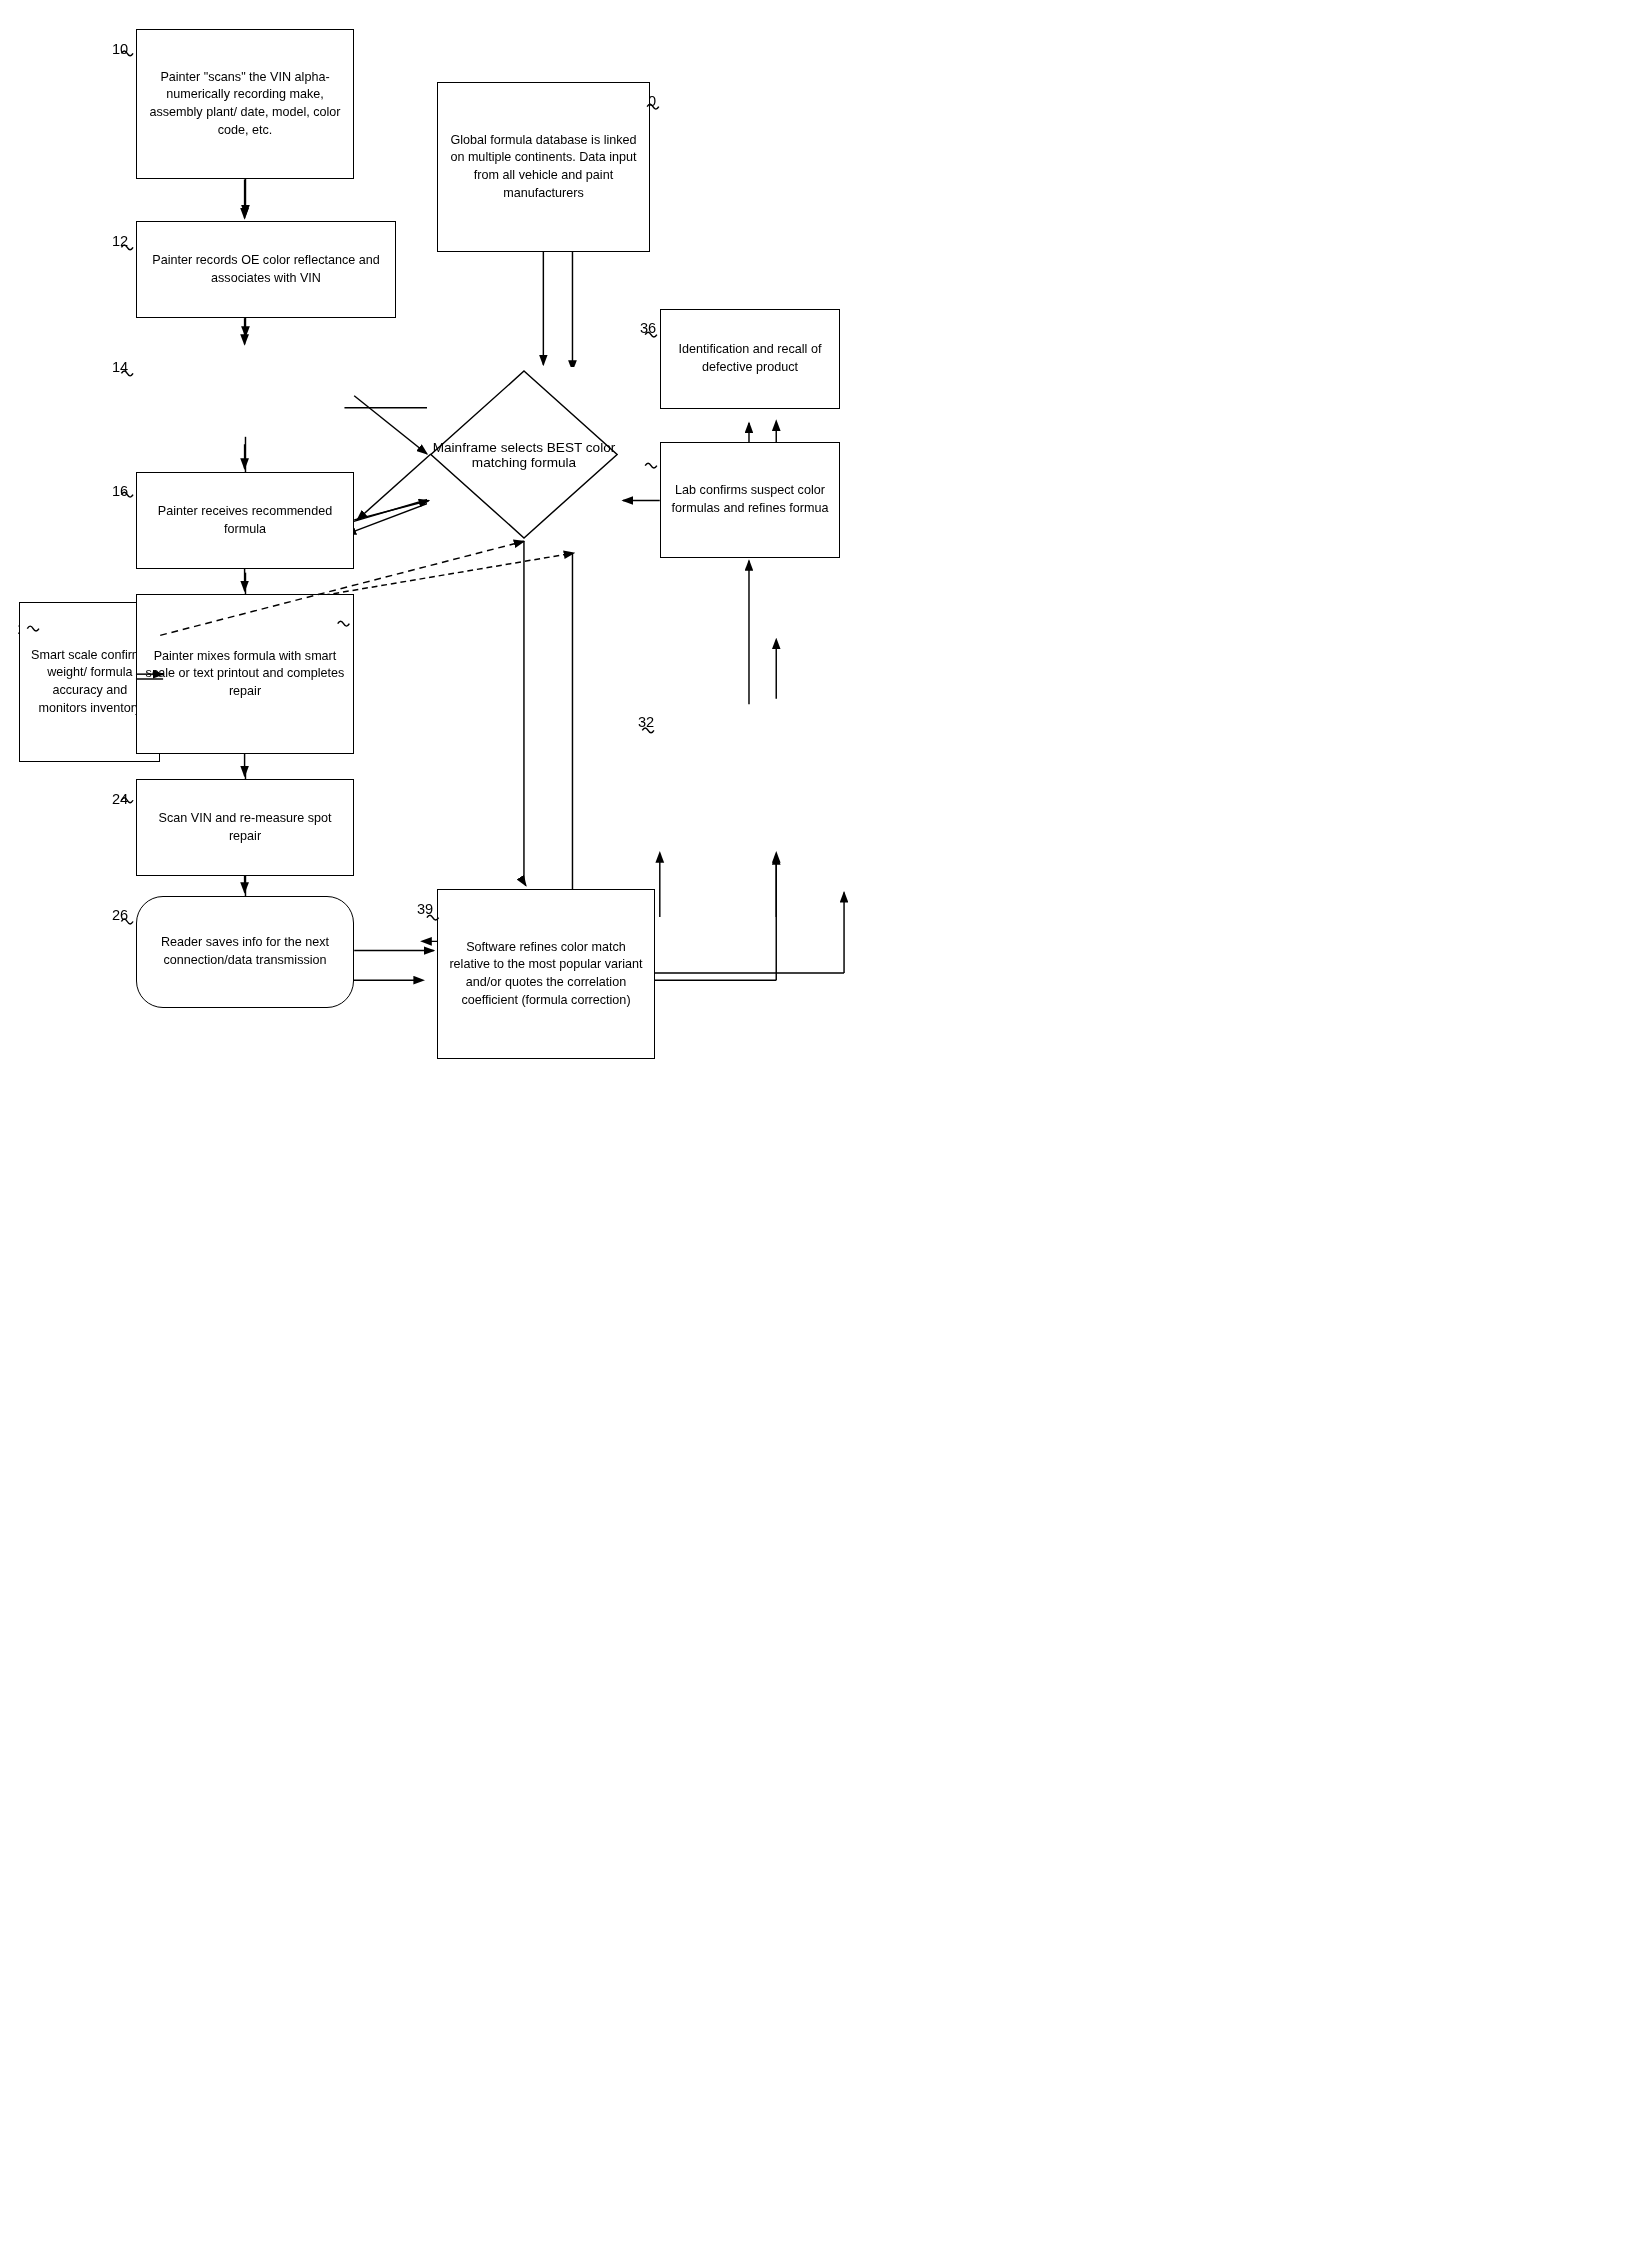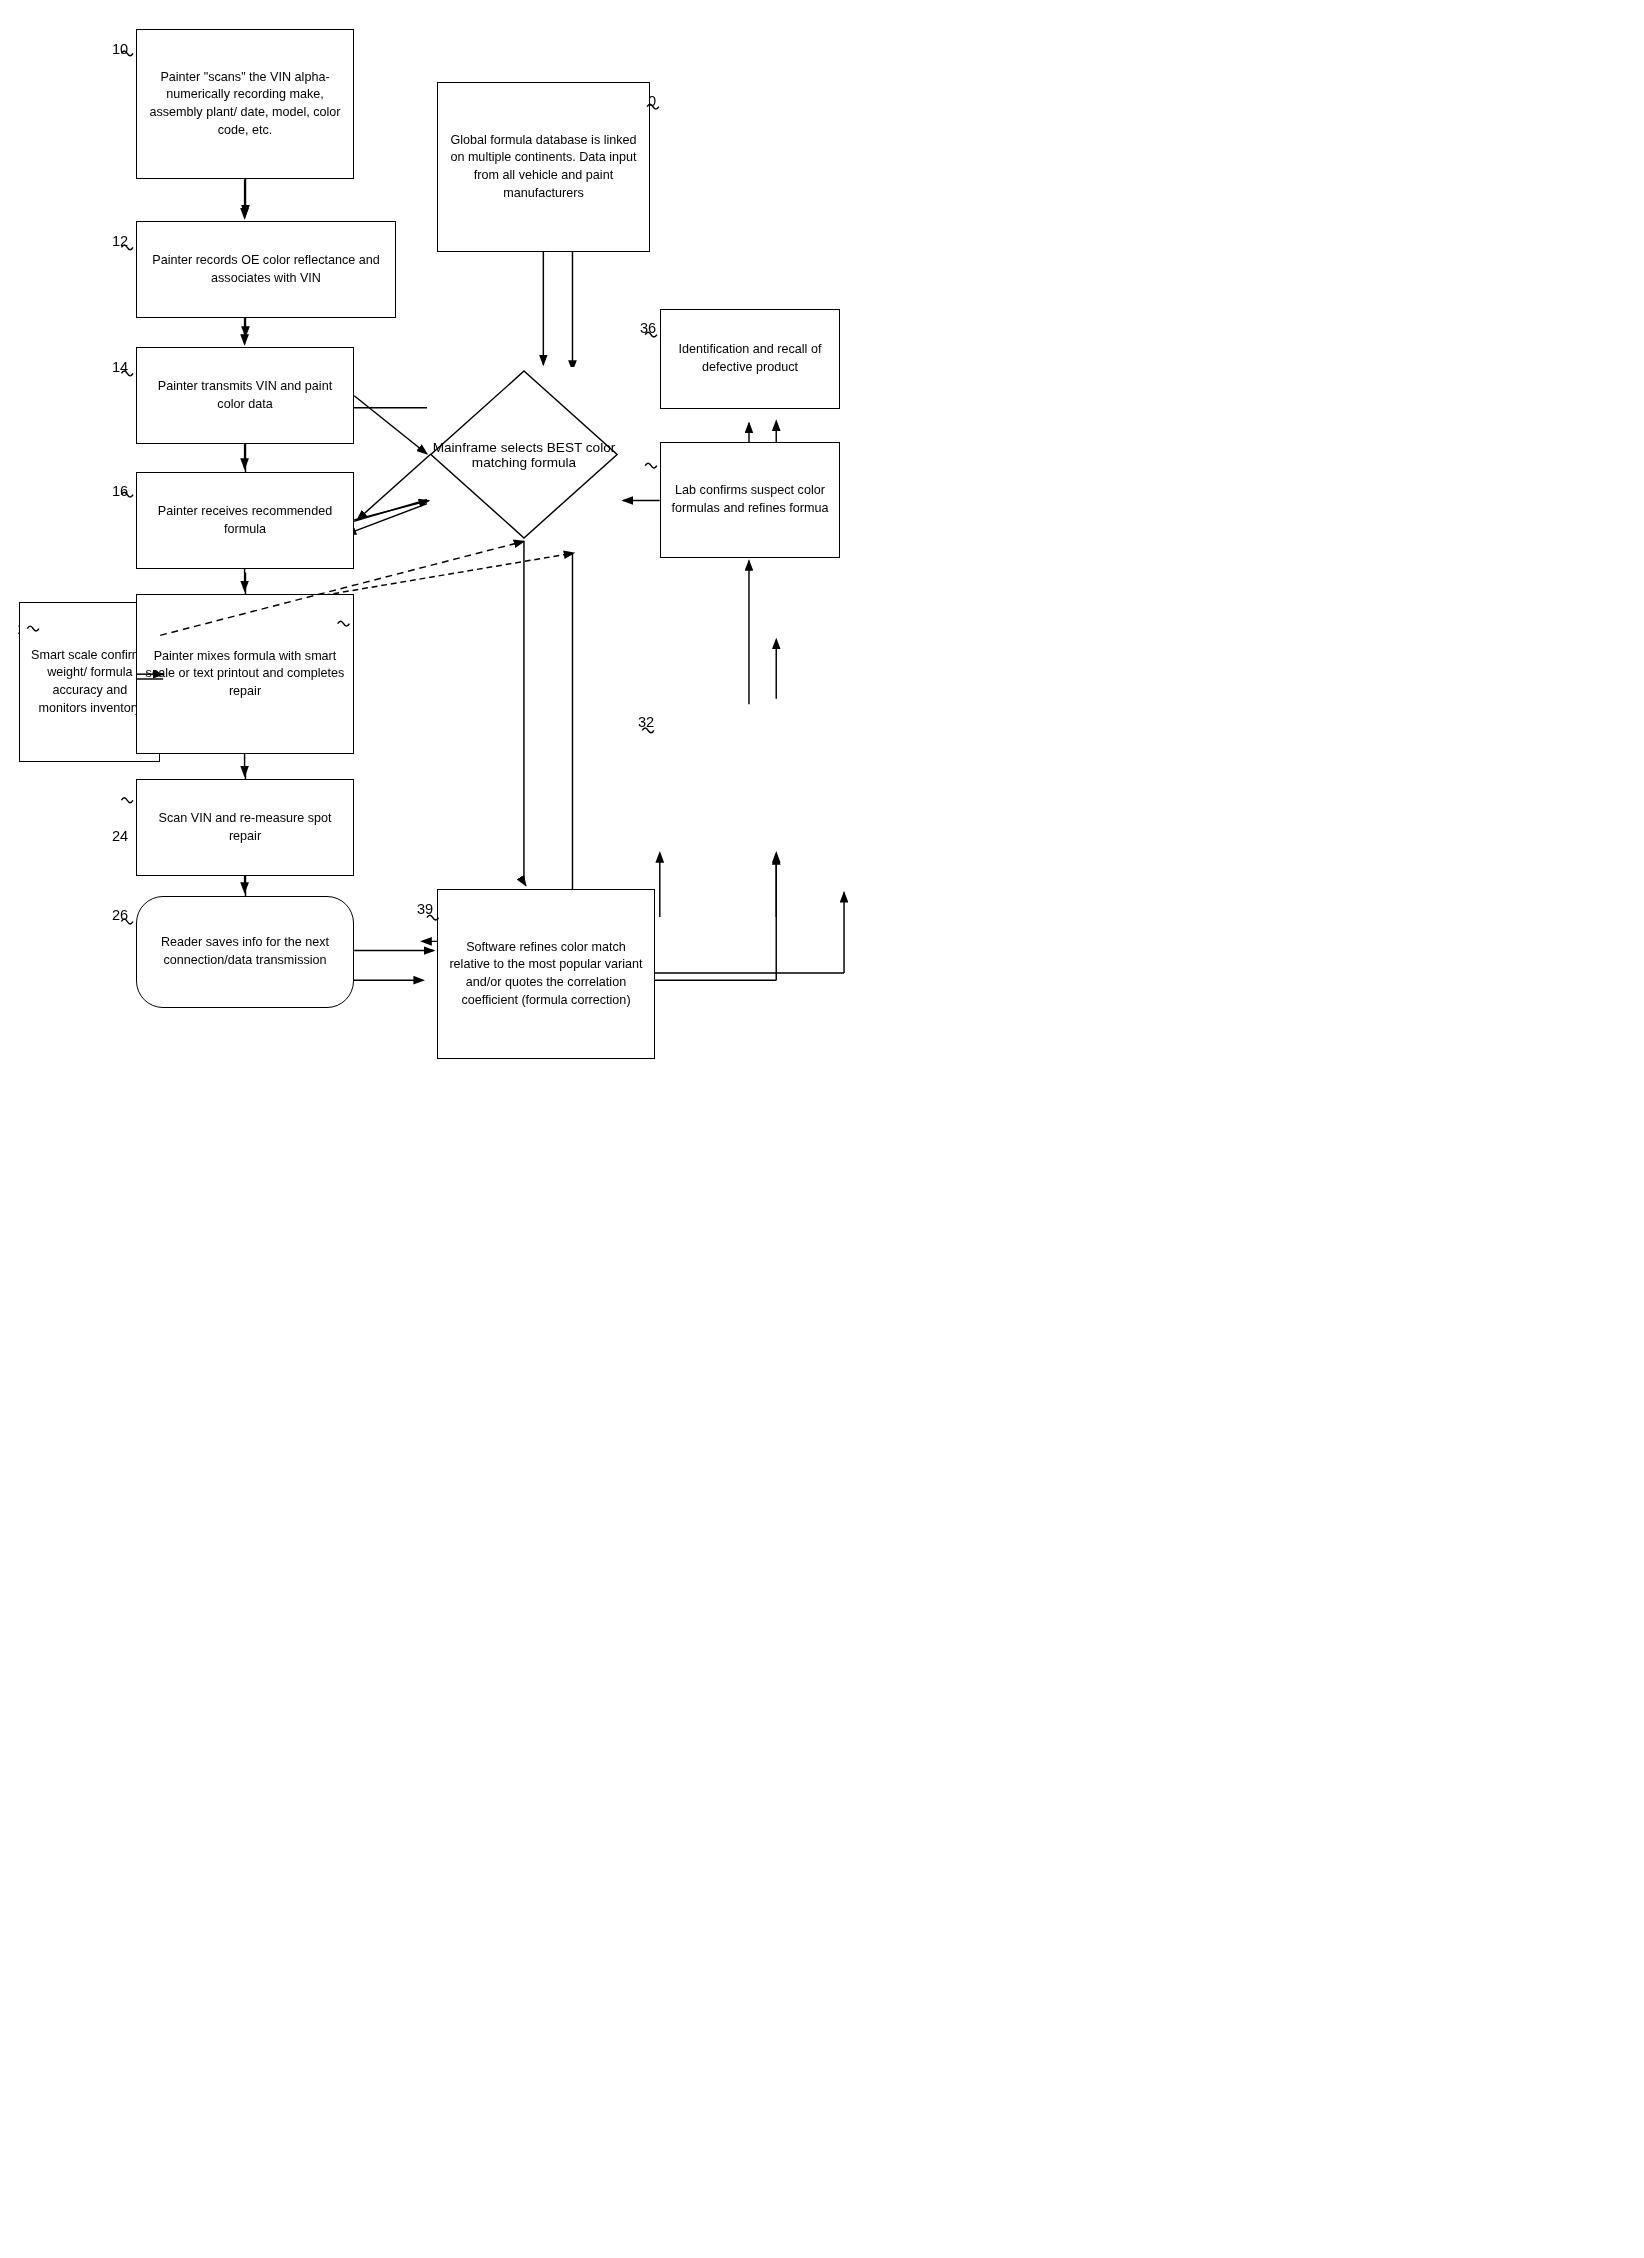--- a/index.html
+++ b/index.html
@@ -122,23 +122,20 @@
   </div>
 
   <div class="label-num" style="left:112px; top:233px;">12</div>
 
   <div class="box" style="left:136px; top:221px; width:260px; height:97px;justify-content:center;">
     <span>Painter records OE color reflectance and associates with VIN</span>
   </div>
 
   <div class="label-num" style="left:112px; top:359px;">14</div>
 
-  <div class="box" style="left:136px; top:347px; width:218px; height:97px;">
-    <span>Painter transmits VIN and paint color data</span>
-  </div>
 
   <div class="label-num" style="left:112px; top:483px;">16</div>
 
   <div class="box" style="left:136px; top:472px; width:218px; height:97px;">
     <span>Painter receives recommended formula</span>
   </div>
 
   <div class="label-num" style="left:640px; top:93px;">30</div>
   <div class="box" style="left:437px; top:82px; width:213px; height:170px;">
     <span>Global formula database is linked on multiple continents. Data input from all vehicle and paint manufacturers</span>
@@ -166,21 +163,21 @@
   <div class="box" style="left:19.4px; top:602px; width:141px; height:160px;">
     <span>Smart scale confirms weight/ formula accuracy and monitors inventory</span>
   </div>
 
   <div class="label-num" style="left:330px; top:606px;">20</div>
 
   <div class="box" style="left:136px; top:594px; width:218px; height:160px;">
     <span>Painter mixes formula with smart scale or text printout and completes repair</span>
   </div>
 
-  <div class="label-num" style="left:112px; top:828px;">24</div>
+  <div class="label-num" style="left:112px; top:791px;">24</div>
 
   <div class="box" style="left:136px; top:779px; width:218px; height:97px;">
     <span>Scan VIN and re-measure spot repair</span>
   </div>
 
   <div class="label-num" style="left:112px; top:907px;">26</div>
 
   <div class="box" style="left:136px; top:896px; width:218px; height:112px;border-radius:27px;">
     <span>Reader saves info for the next connection/data transmission</span>
   </div>

